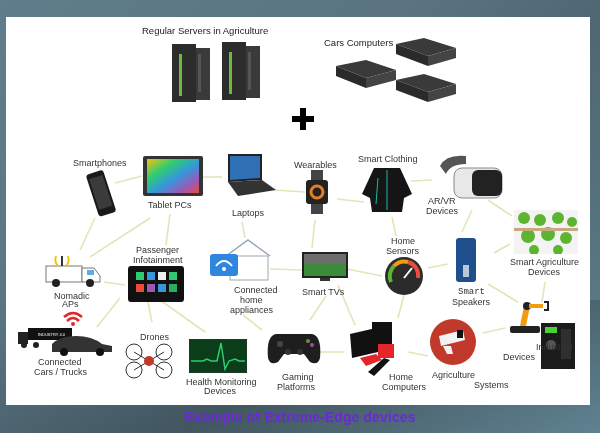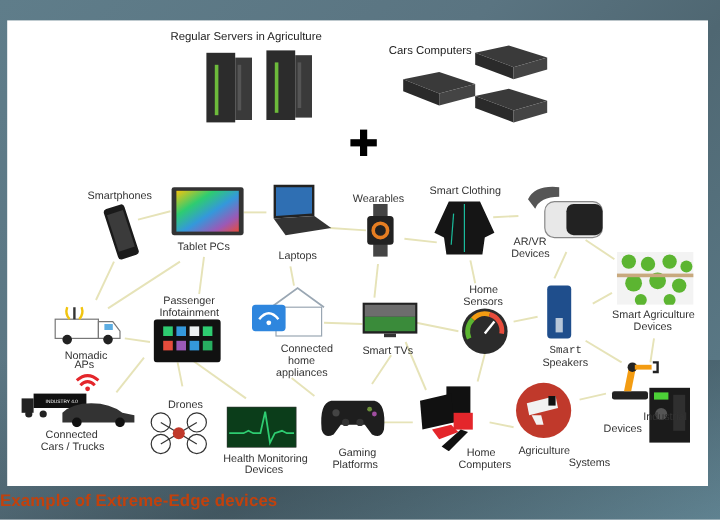--- a/index.html
+++ b/index.html
@@ -10,22 +10,22 @@
   }
   .bg-facet {
     position:absolute; left:0; top:300px; width:600px; height:133px;
     background: linear-gradient(160deg, rgba(0,0,0,0) 0%, rgba(40,55,62,0.35) 55%, rgba(100,140,155,0.25) 100%);
   }
   .panel {
     position:absolute; left:6px; top:17px; width:584px; height:388px;
     background:#ffffff;
   }
   .caption {
-    position:absolute; left:0; top:409px; width:600px; text-align:left;
-    color:#c2410c; font-weight:bold; font-size:14px; letter-spacing:0.1px;
+    position:absolute; left:0; top:409px; width:600px; text-align:center;
+    color:#6d28d9; font-weight:bold; font-size:14px; letter-spacing:0.1px;
   }
   .lbl {
     position:absolute; font-size:9px; color:#333; text-align:center; line-height:10px;
     white-space:nowrap;
   }
   .lbl-top { font-size:9.5px; color:#222; }
   svg.lines { position:absolute; left:0; top:0; }
   .dev { position:absolute; }
   .plus {
     position:absolute; left:290px; top:106px; width:26px; height:26px;

